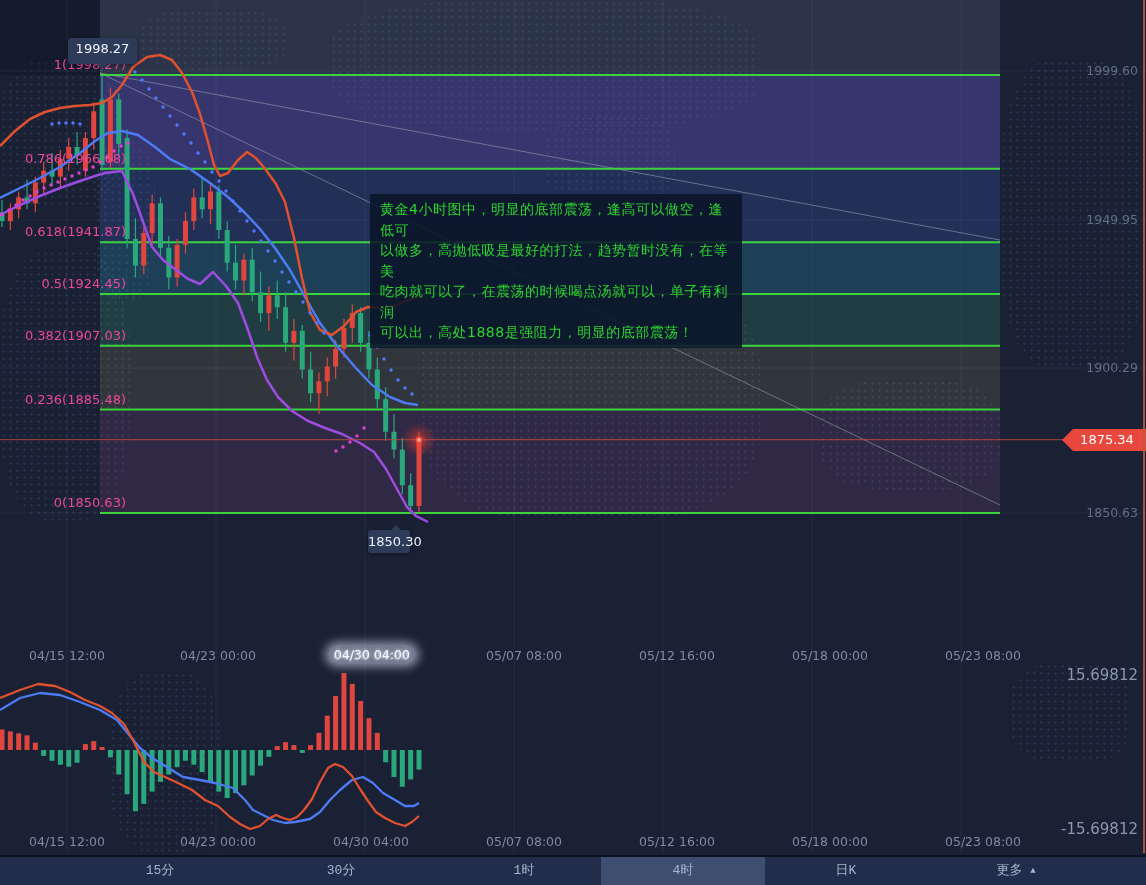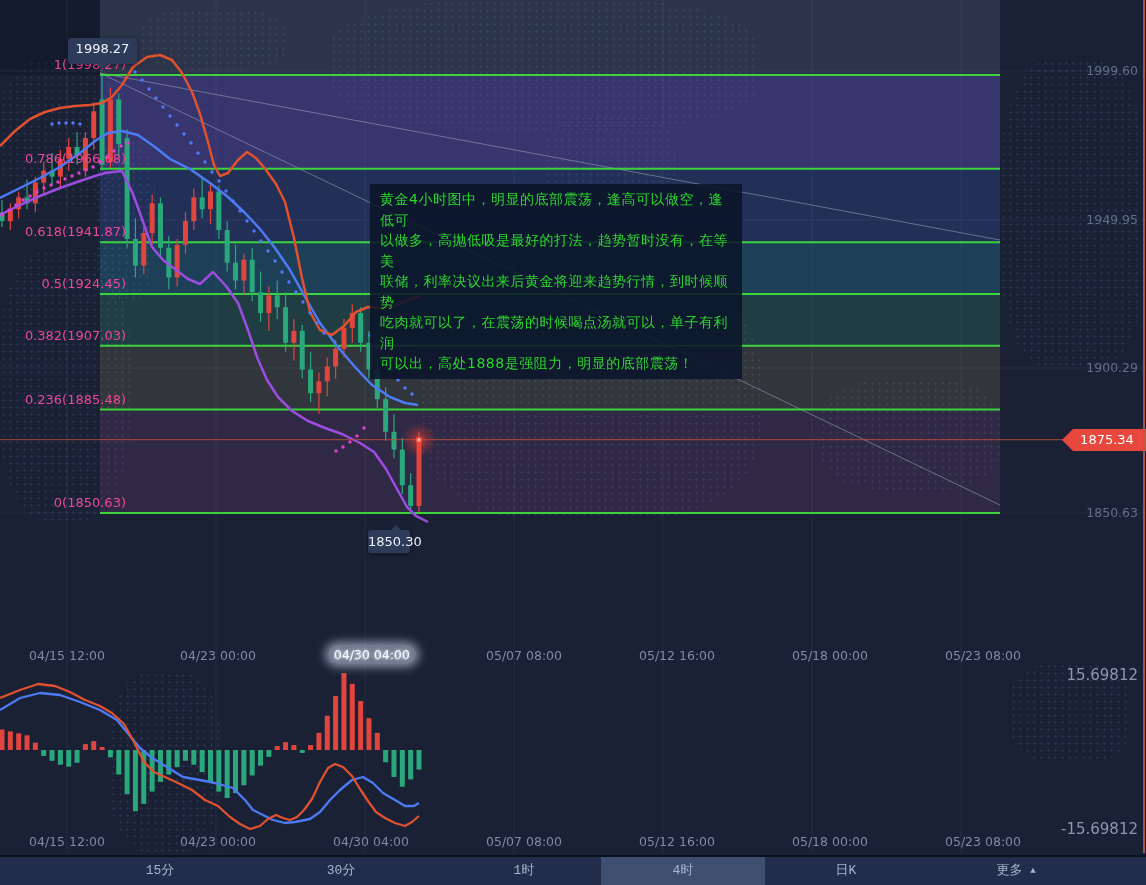--- a/index.html
+++ b/index.html
@@ -8,21 +8,21 @@
   .dots{position:absolute;background-image:radial-gradient(rgba(126,148,188,0.14) 1.2px,transparent 1.4px);
     background-size:7px 7px;border-radius:35%;pointer-events:none;}
   #chart-svg{position:absolute;left:0;top:0;z-index:2;}
   .fib-label{position:absolute;right:1020px;white-space:nowrap;color:#ec4899;font-size:13px;
     text-align:right;z-index:4;line-height:18px;}
   .raxis-label{position:absolute;left:1062px;width:76px;text-align:right;color:#616e8a;font-size:12.5px;
     z-index:4;line-height:16px;}
   .date-label{position:absolute;transform:translateX(-50%);color:#7e8aa6;font-size:12.5px;white-space:nowrap;}
   #date-row-main{position:absolute;left:0;top:648px;width:1146px;height:18px;z-index:4;}
   #date-row-macd{position:absolute;left:0;top:834px;width:1146px;height:18px;z-index:4;}
-  #annotation{position:absolute;left:370px;top:184px;width:352px;padding:5px 10px;
+  #annotation{position:absolute;left:370px;top:194px;width:352px;padding:5px 10px;
     background:rgba(10,20,42,0.88);color:#2ed52e;font-size:14px;line-height:20.5px;z-index:5;
     letter-spacing:0.5px;}
   .tooltip{position:absolute;background:#2e3b58;border-radius:3px;color:#eef2fa;font-size:13px;
     text-align:center;z-index:6;line-height:21px;box-shadow:0 1px 4px rgba(0,0,0,0.4);}
   #tooltip-high{left:68px;top:38px;width:69px;height:26px;}
   #tooltip-low{left:368px;top:530px;width:42px;height:23px;line-height:23px;}
   #tooltip-low:before{content:"";position:absolute;left:22px;top:-5px;border-left:6px solid transparent;
     border-right:6px solid transparent;border-bottom:6px solid #2e3b58;}
   #tooltip-high:after{content:"";position:absolute;left:28px;bottom:-5px;border-left:6px solid transparent;
     border-right:6px solid transparent;border-top:6px solid #2e3b58;}
@@ -369,21 +369,20 @@
       <span class="date-label" style="left: 524px;">05/07 08:00</span>
       <span class="date-label" style="left: 677px;">05/12 16:00</span>
       <span class="date-label" style="left: 830px;">05/18 00:00</span>
       <span class="date-label" style="left: 983px;">05/23 08:00</span>
     </div>
   <div id="crosshair-pill">04/30 04:00</div>
 
   <div id="annotation">
     <div>黄金4小时图中，明显的底部震荡，逢高可以做空，逢低可</div>
     <div>以做多，高抛低吸是最好的打法，趋势暂时没有，在等美</div>
-    <div>联储，利率决议出来后黄金将迎来趋势行情，到时候顺势</div>
     <div>吃肉就可以了，在震荡的时候喝点汤就可以，单子有利润</div>
     <div>可以出，高处1888是强阻力，明显的底部震荡！</div>
   </div>
 
   <div id="tooltip-high" class="tooltip">1998.27</div>
   <div id="tooltip-low" class="tooltip">1850.30</div>
   <div id="price-badge">1875.34</div>
   <div id="right-edge"></div>
 
   <div id="toolbar">

